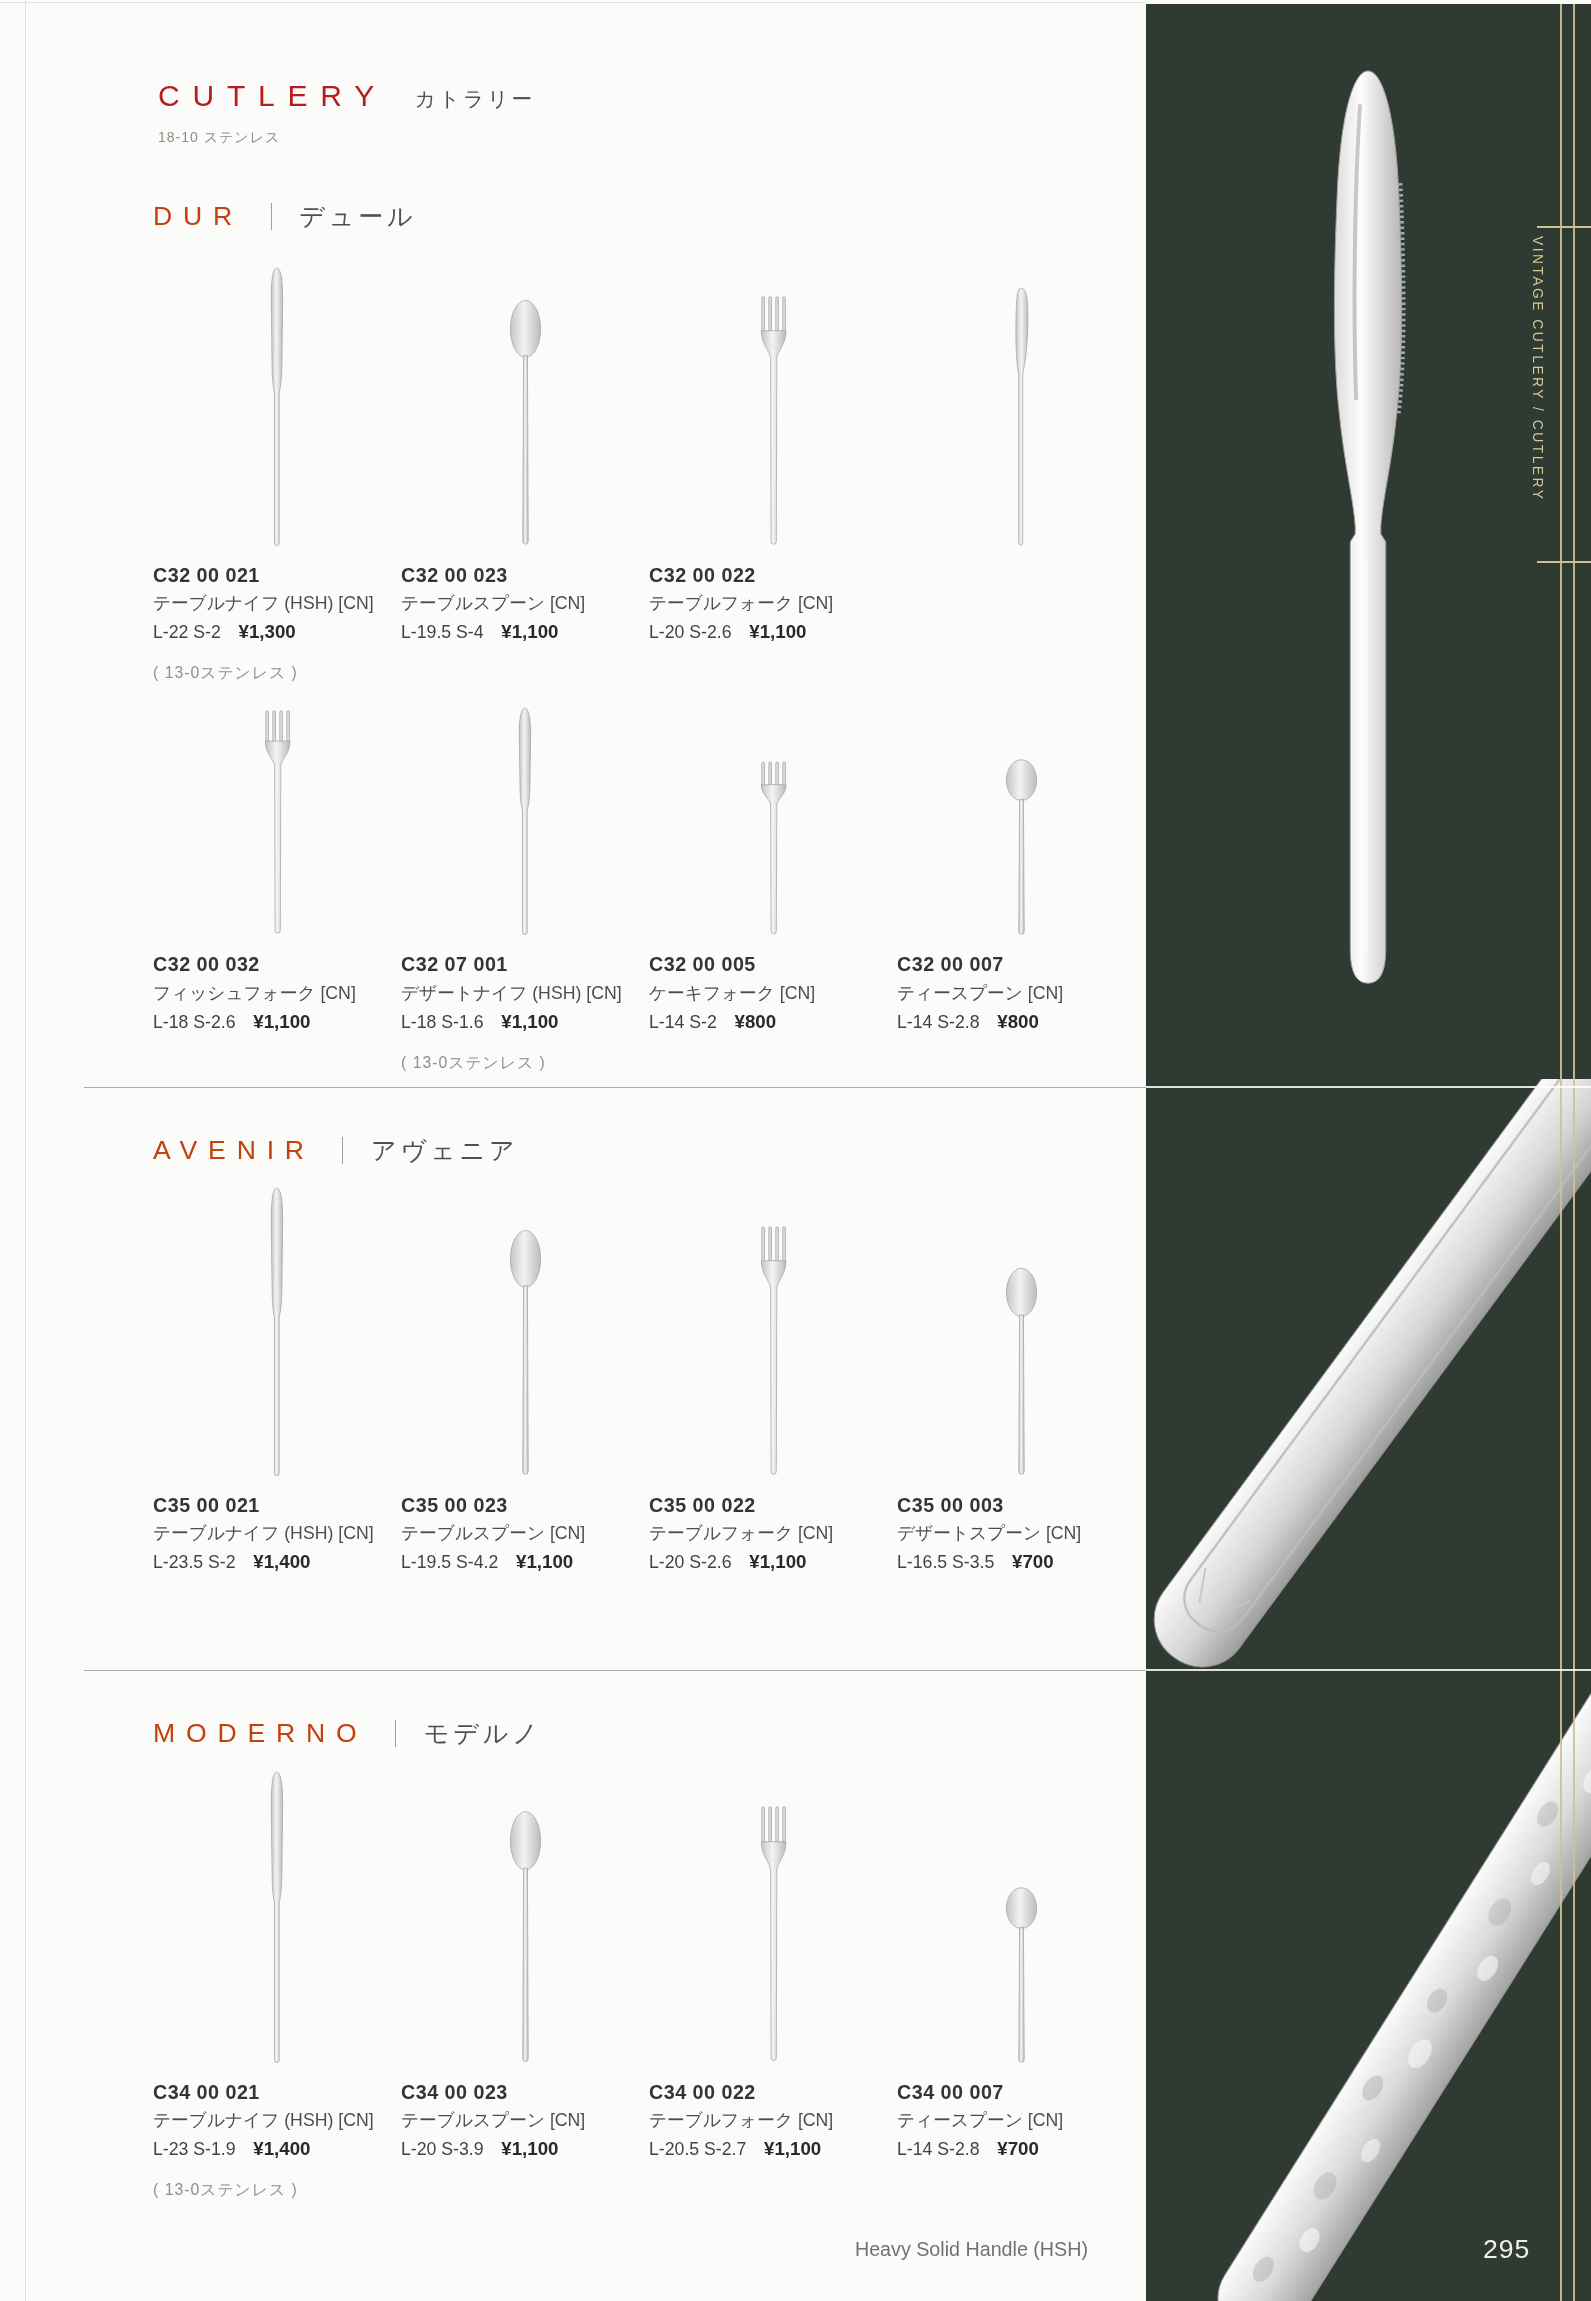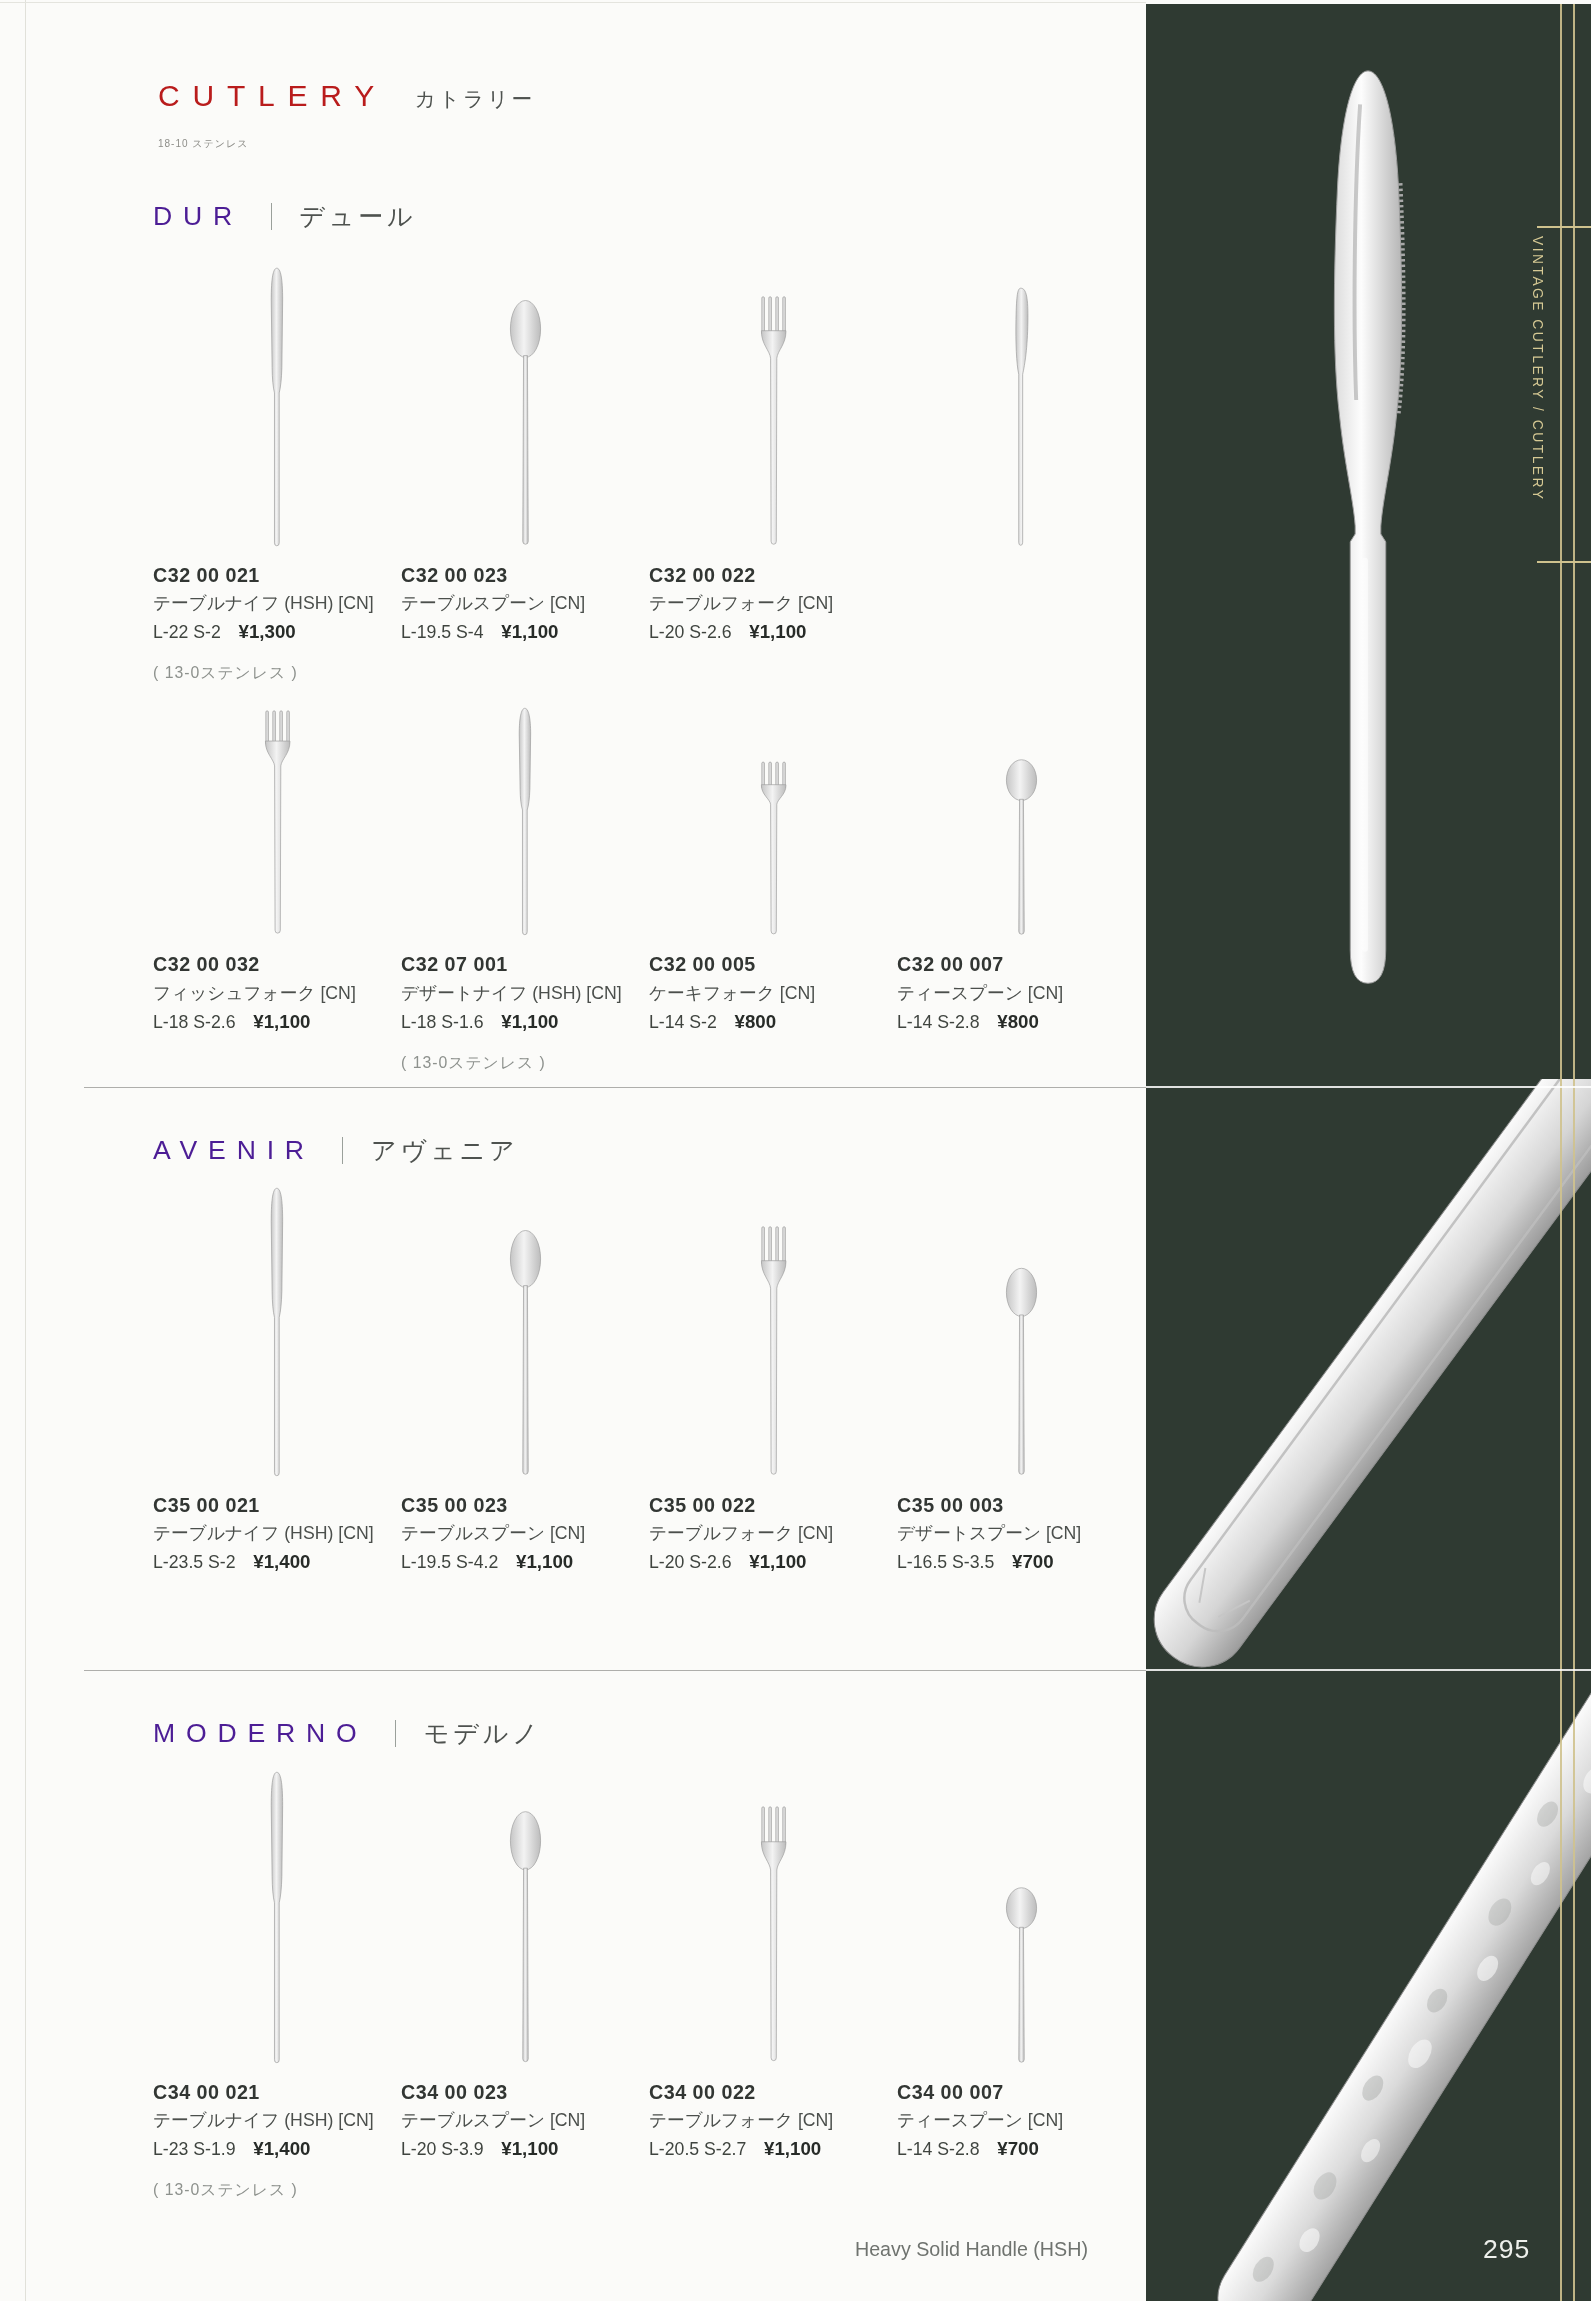--- a/index.html
+++ b/index.html
@@ -8,26 +8,26 @@
     font-family:"Liberation Sans","DejaVu Sans",sans-serif;color:#3c403d;
   }
   .left-edge{position:absolute;left:24.6px;top:0;width:1px;height:100%;background:#e1e1da;}
   .top-edge{position:absolute;left:0;top:2px;width:1146px;height:1px;background:#e4e4de;}
 
   
   .header{position:absolute;left:158px;top:79px;}
   .title-line{display:flex;align-items:baseline;}
   .title{font-size:30px;font-weight:400;letter-spacing:12.8px;color:#b91c1c;}
   .title-ja{font-size:20.7px;color:#4e524f;margin-left:27.6px;letter-spacing:3px;}
-  .subtitle{margin-top:24px;font-size:10px;color:#8e8e89;letter-spacing:1px;}
+  .subtitle{margin-top:16px;font-size:14px;color:#8e8e89;letter-spacing:1px;}
 
   
   .section{position:absolute;left:153px;width:995px;}
   .sec-header{display:flex;align-items:center;gap:27.6px;height:39px;}
-  .sec-name{font-size:26.6px;letter-spacing:10.8px;color:#4c1d95;font-weight:400;text-align:center;}
+  .sec-name{font-size:26.6px;letter-spacing:10.8px;color:#c2410c;font-weight:400;text-align:center;}
   .sec-sep{width:1px;height:27.6px;background:#9aa09b;}
   .sec-name-ja{font-size:25px;color:#4e524f;letter-spacing:3.9px;}
   .item-row{display:grid;grid-template-columns:repeat(4,248px);margin-top:11.8px;}
   .item{display:flex;flex-direction:column;}
   .item-image{display:flex;align-items:flex-end;justify-content:center;}
   .item-labels{margin-top:15.8px;padding-right:17.7px;}
   .item-code{font-size:19.7px;font-weight:bold;color:#323633;letter-spacing:0.5px;}
   .item-name{font-size:17.7px;color:#4b4f4c;margin-top:5.9px;line-height:1.3;}
   .item-spec-line{margin-top:5.9px;font-size:17.7px;color:#3f443f;}
   .item-price{font-weight:bold;margin-left:17.7px;color:#272b28;font-size:18.7px;}

